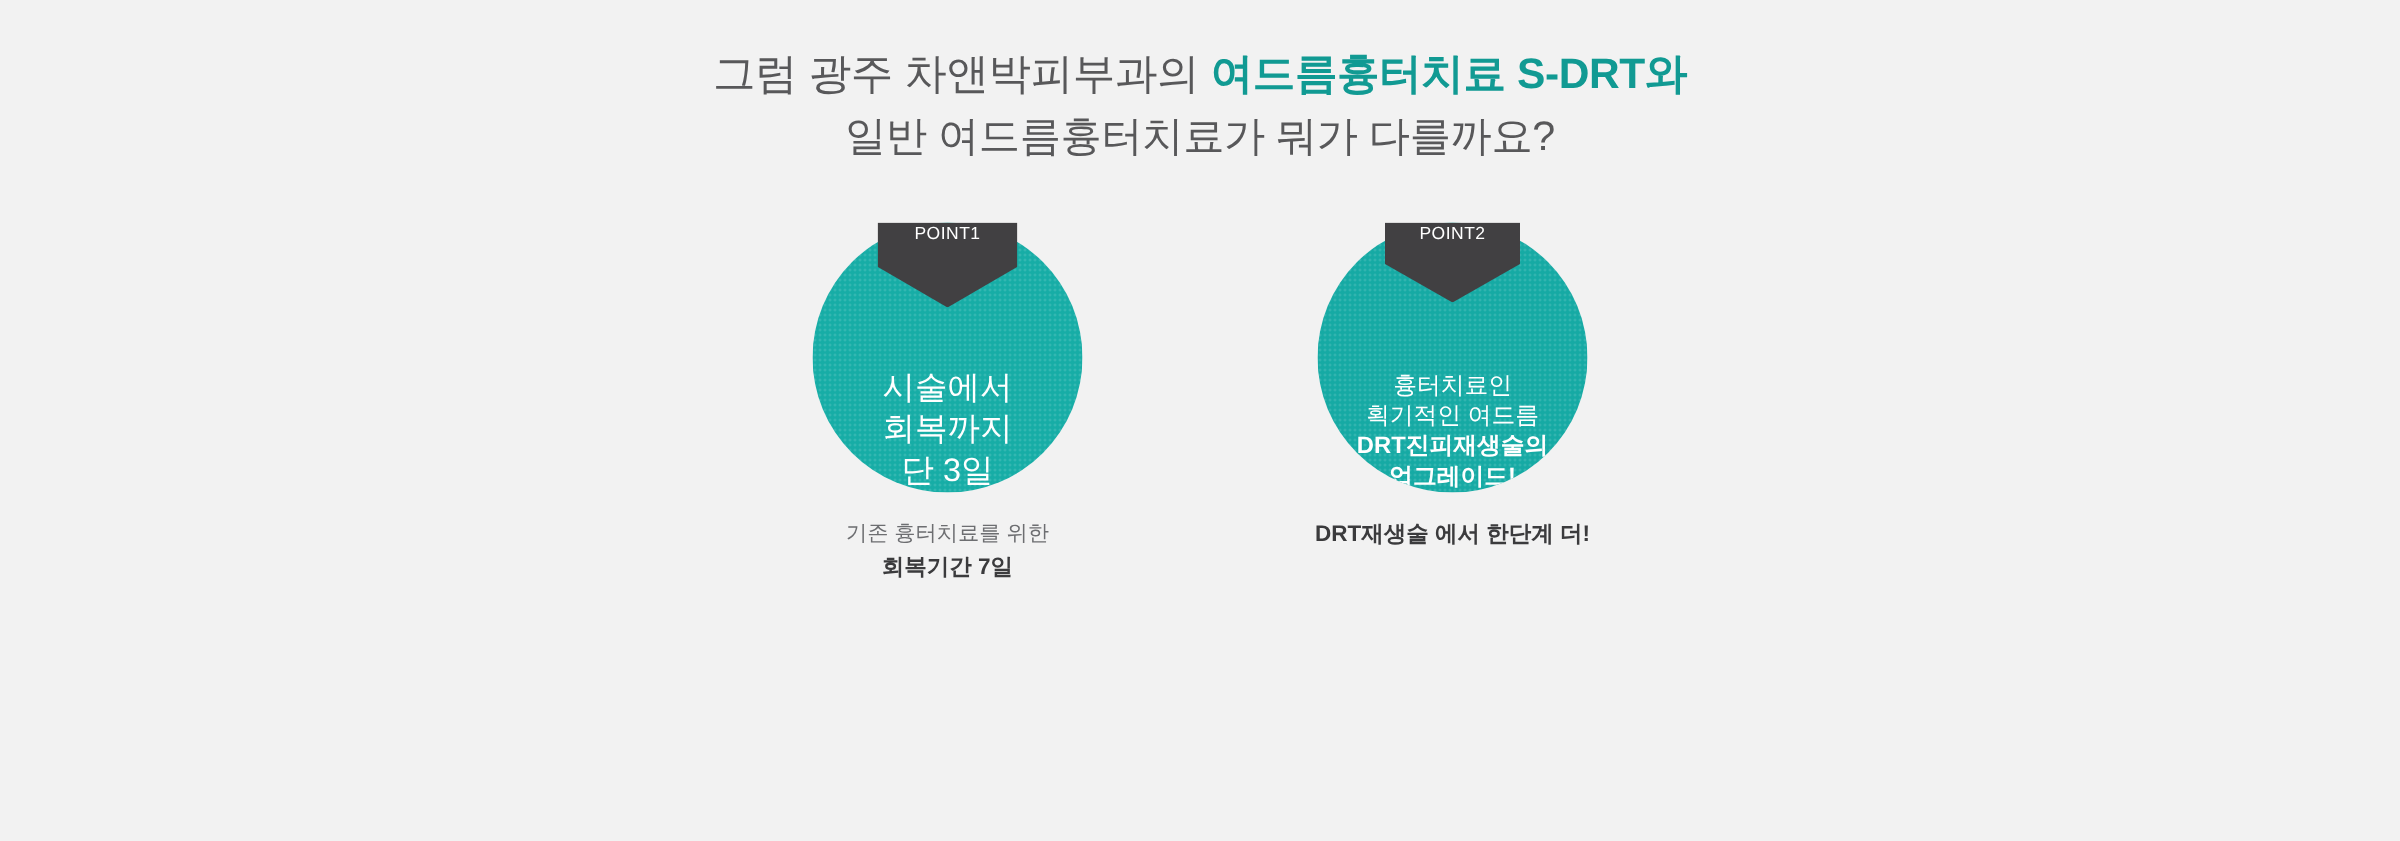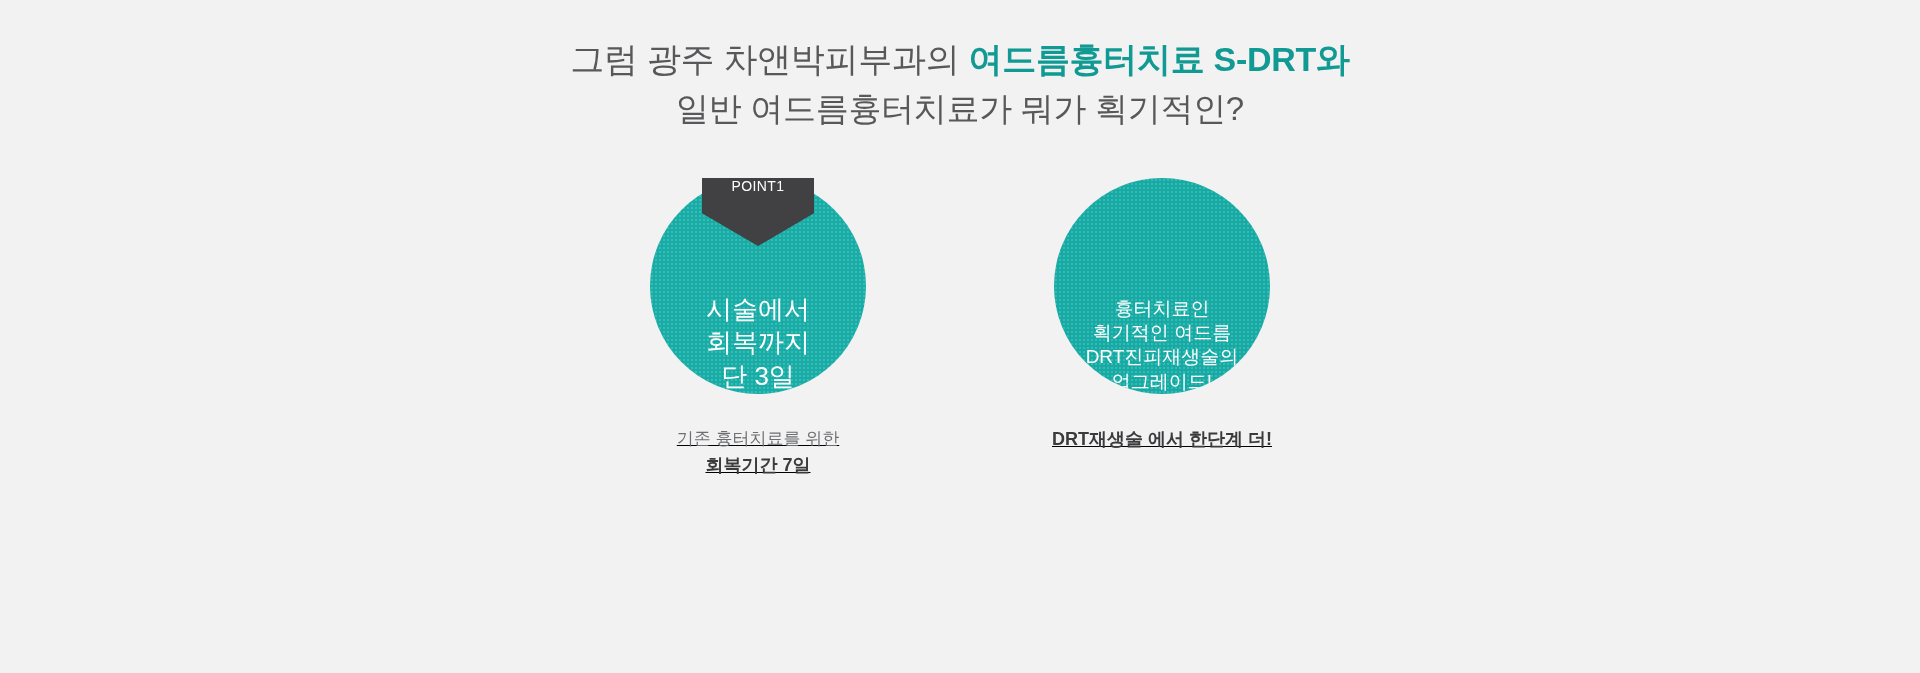--- a/index.html
+++ b/index.html
@@ -98,51 +98,50 @@
     position: relative;
     z-index: 2;
     color: #ffffff;
     text-align: center;
     line-height: 1.30;
     padding-top: 34px;
     width: 100%;
   }
   .circle-text .big { font-size: 26px; font-weight: 400; display: block; }
   .circle-text .sm  { font-size: 19px; font-weight: 400; display: block; }
-  .circle-text .sm-b{ font-size: 19px; font-weight: 400; display: block; }
+  .circle-text .sm-b{ font-size: 19px; font-weight: 700; display: block; }
 
   .circle-text.t2 { padding-top: 30px; line-height: 1.28; }
 
   
   .caption {
-    margin-top: 32px;
+    margin-top: 20px;
     text-align: center;
     white-space: nowrap;
     line-height: 1.55;
-    text-decoration: underline;
   }
   .caption .c-light {
     display: block;
     font-size: 17px;
     color: #6d6e71;
     font-weight: 400;
   }
   .caption .c-bold {
     display: block;
     font-size: 18px;
     color: #3b3b3d;
     font-weight: 700;
   }
 </style>
 </head>
 <body>
 
 <div class="headline">
   <span class="headline-line l1"><span>그럼 광주 차앤박피부과의 </span><span class="hl-accent">여드름흉터치료 S-DRT</span><span class="hl-accent">와</span></span>
-  <span class="headline-line l2">일반 여드름흉터치료가 뭐가 획기적인?</span>
+  <span class="headline-line l2">일반 여드름흉터치료가 뭐가 다를까요?</span>
 </div>
 
 <div class="points">
 
   <div class="point-col">
     <div class="circle-wrap">
       <div class="circle c1">
         <div class="circle-text t1">
           <span class="big">시술에서</span>
           <span class="big">회복까지</span>
@@ -162,19 +161,22 @@
   <div class="point-col">
     <div class="circle-wrap">
       <div class="circle c2">
         <div class="circle-text t2">
           <span class="sm">흉터치료인</span>
           <span class="sm">획기적인 여드름</span>
           <span class="sm-b">DRT진피재생술의</span>
           <span class="sm-b">업그레이드!</span>
         </div>
       </div>
+      <div class="ribbon r-wide">
+        <span class="ribbon-label">POINT2</span>
+      </div>
     </div>
     <div class="caption">
       <span class="c-bold">DRT재생술 에서 한단계 더!</span>
     </div>
   </div>
 
 </div>
 
 </body></html>

